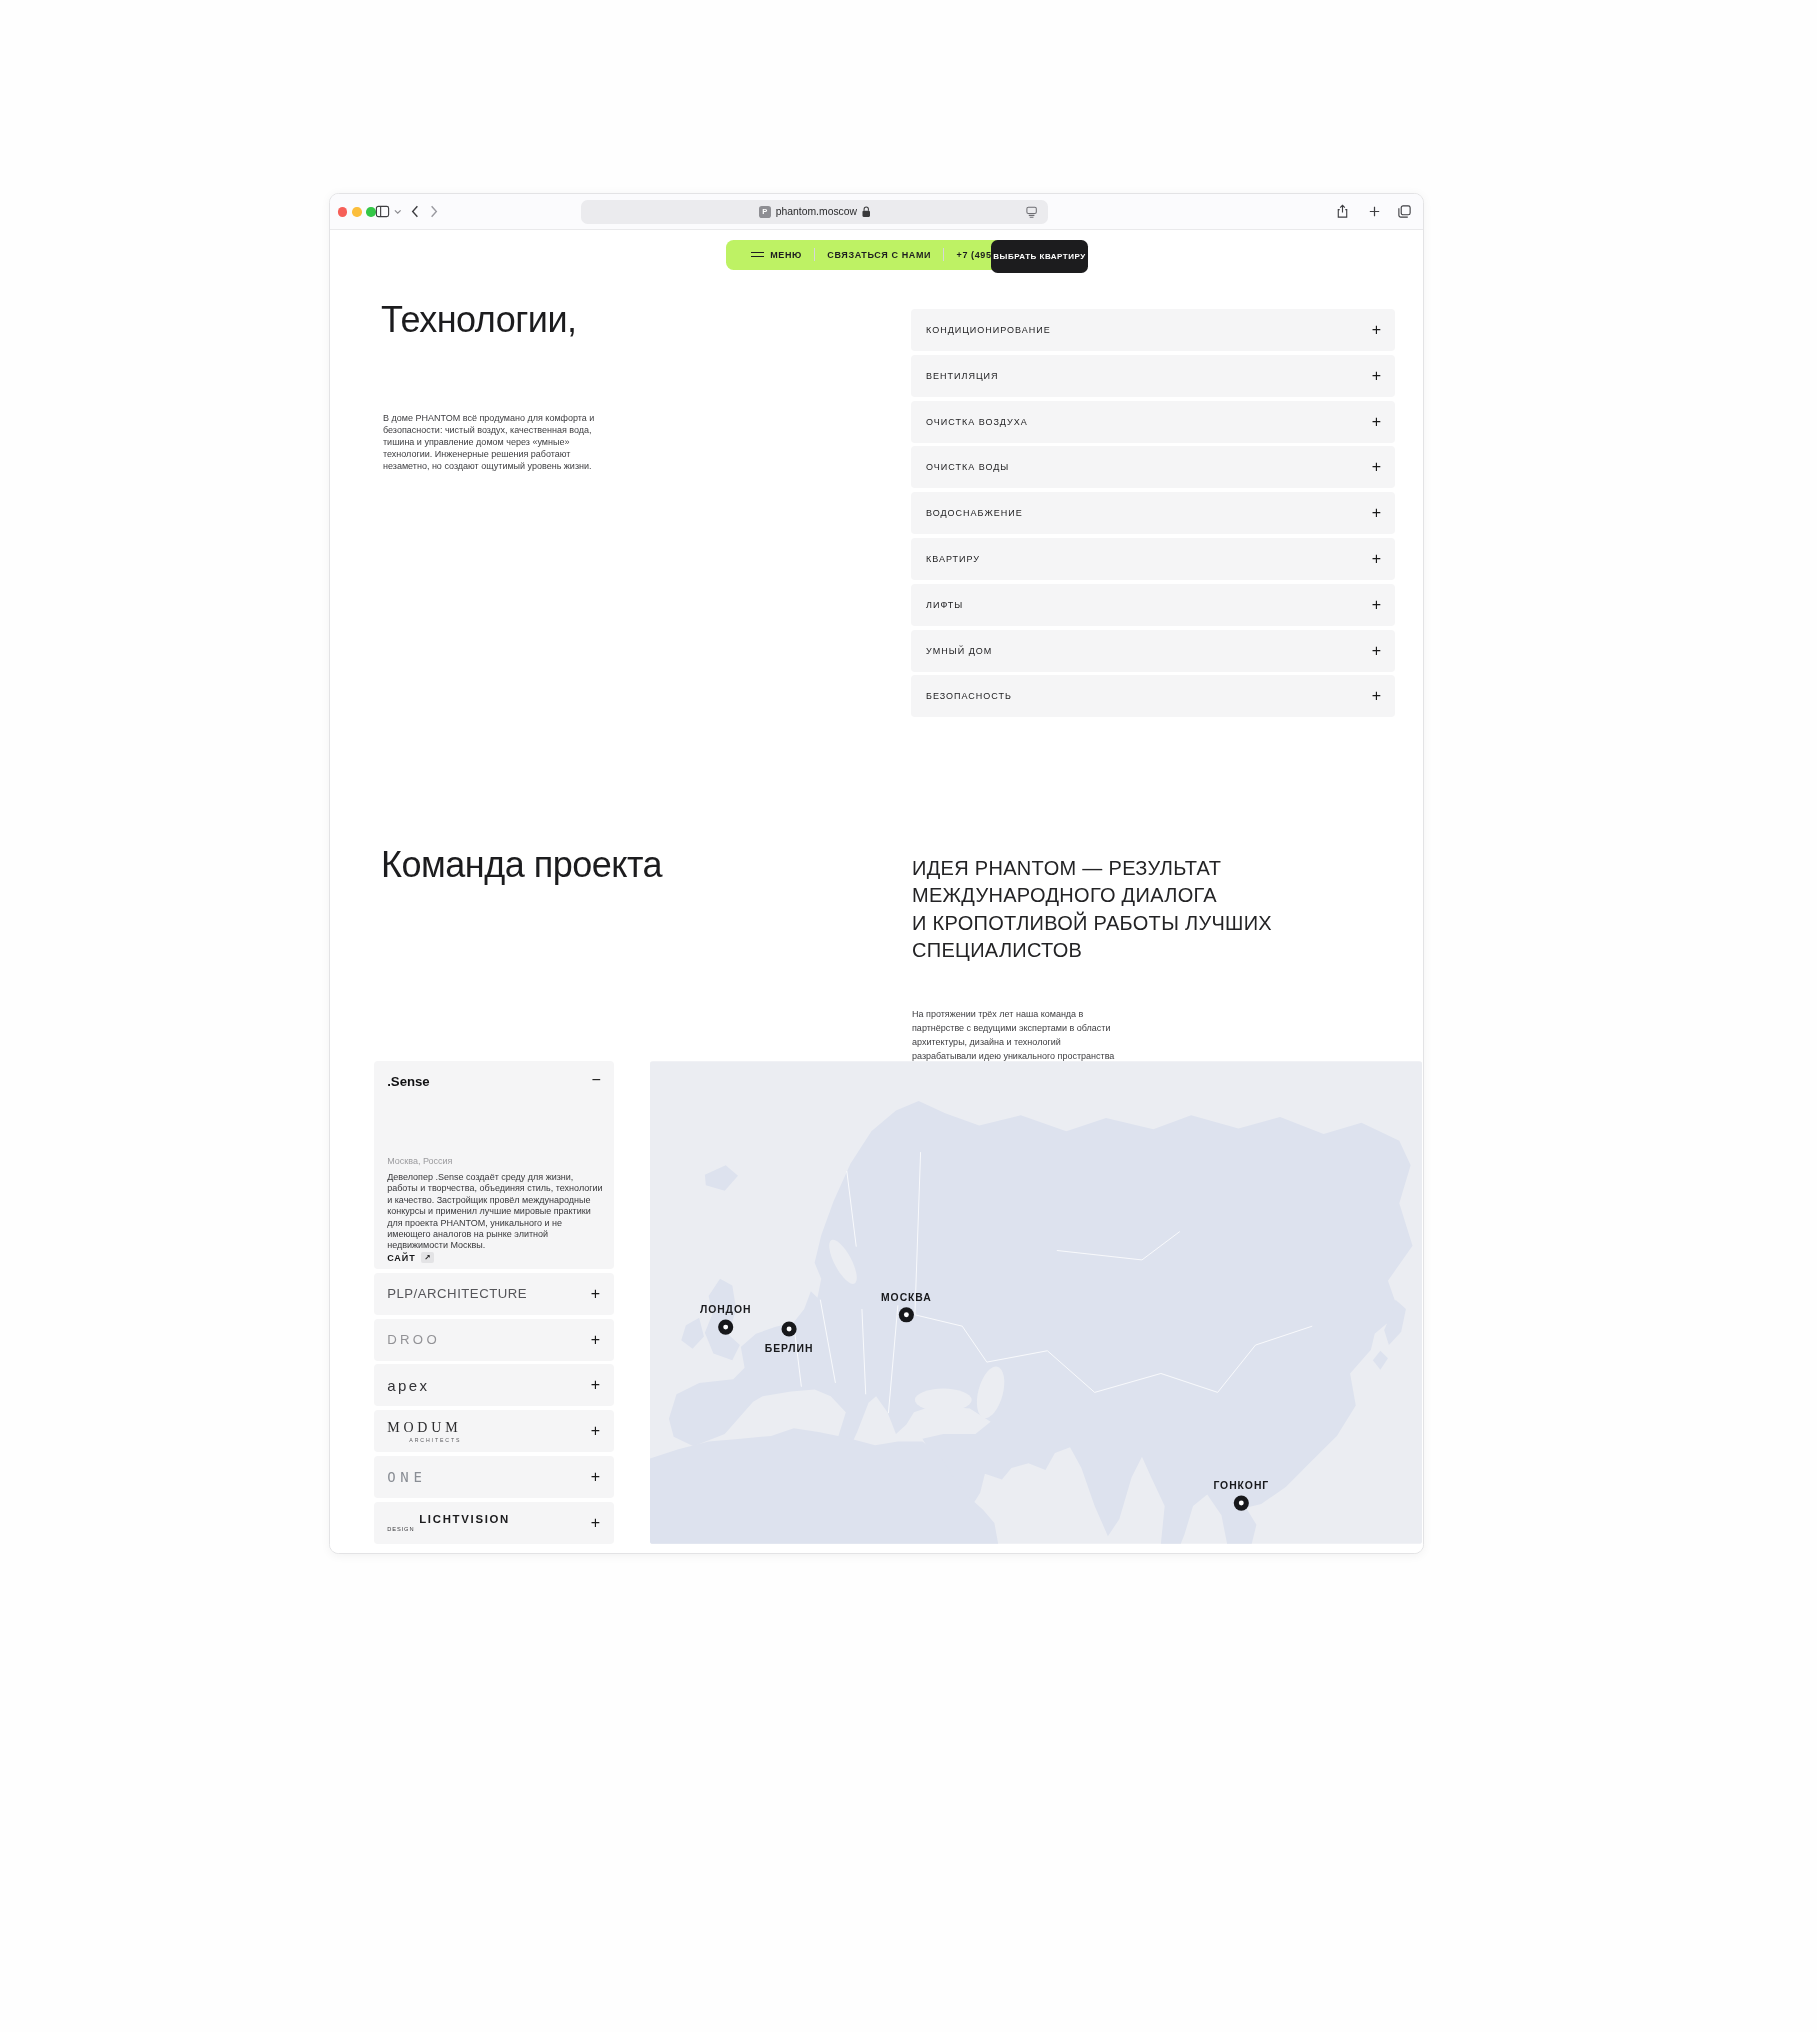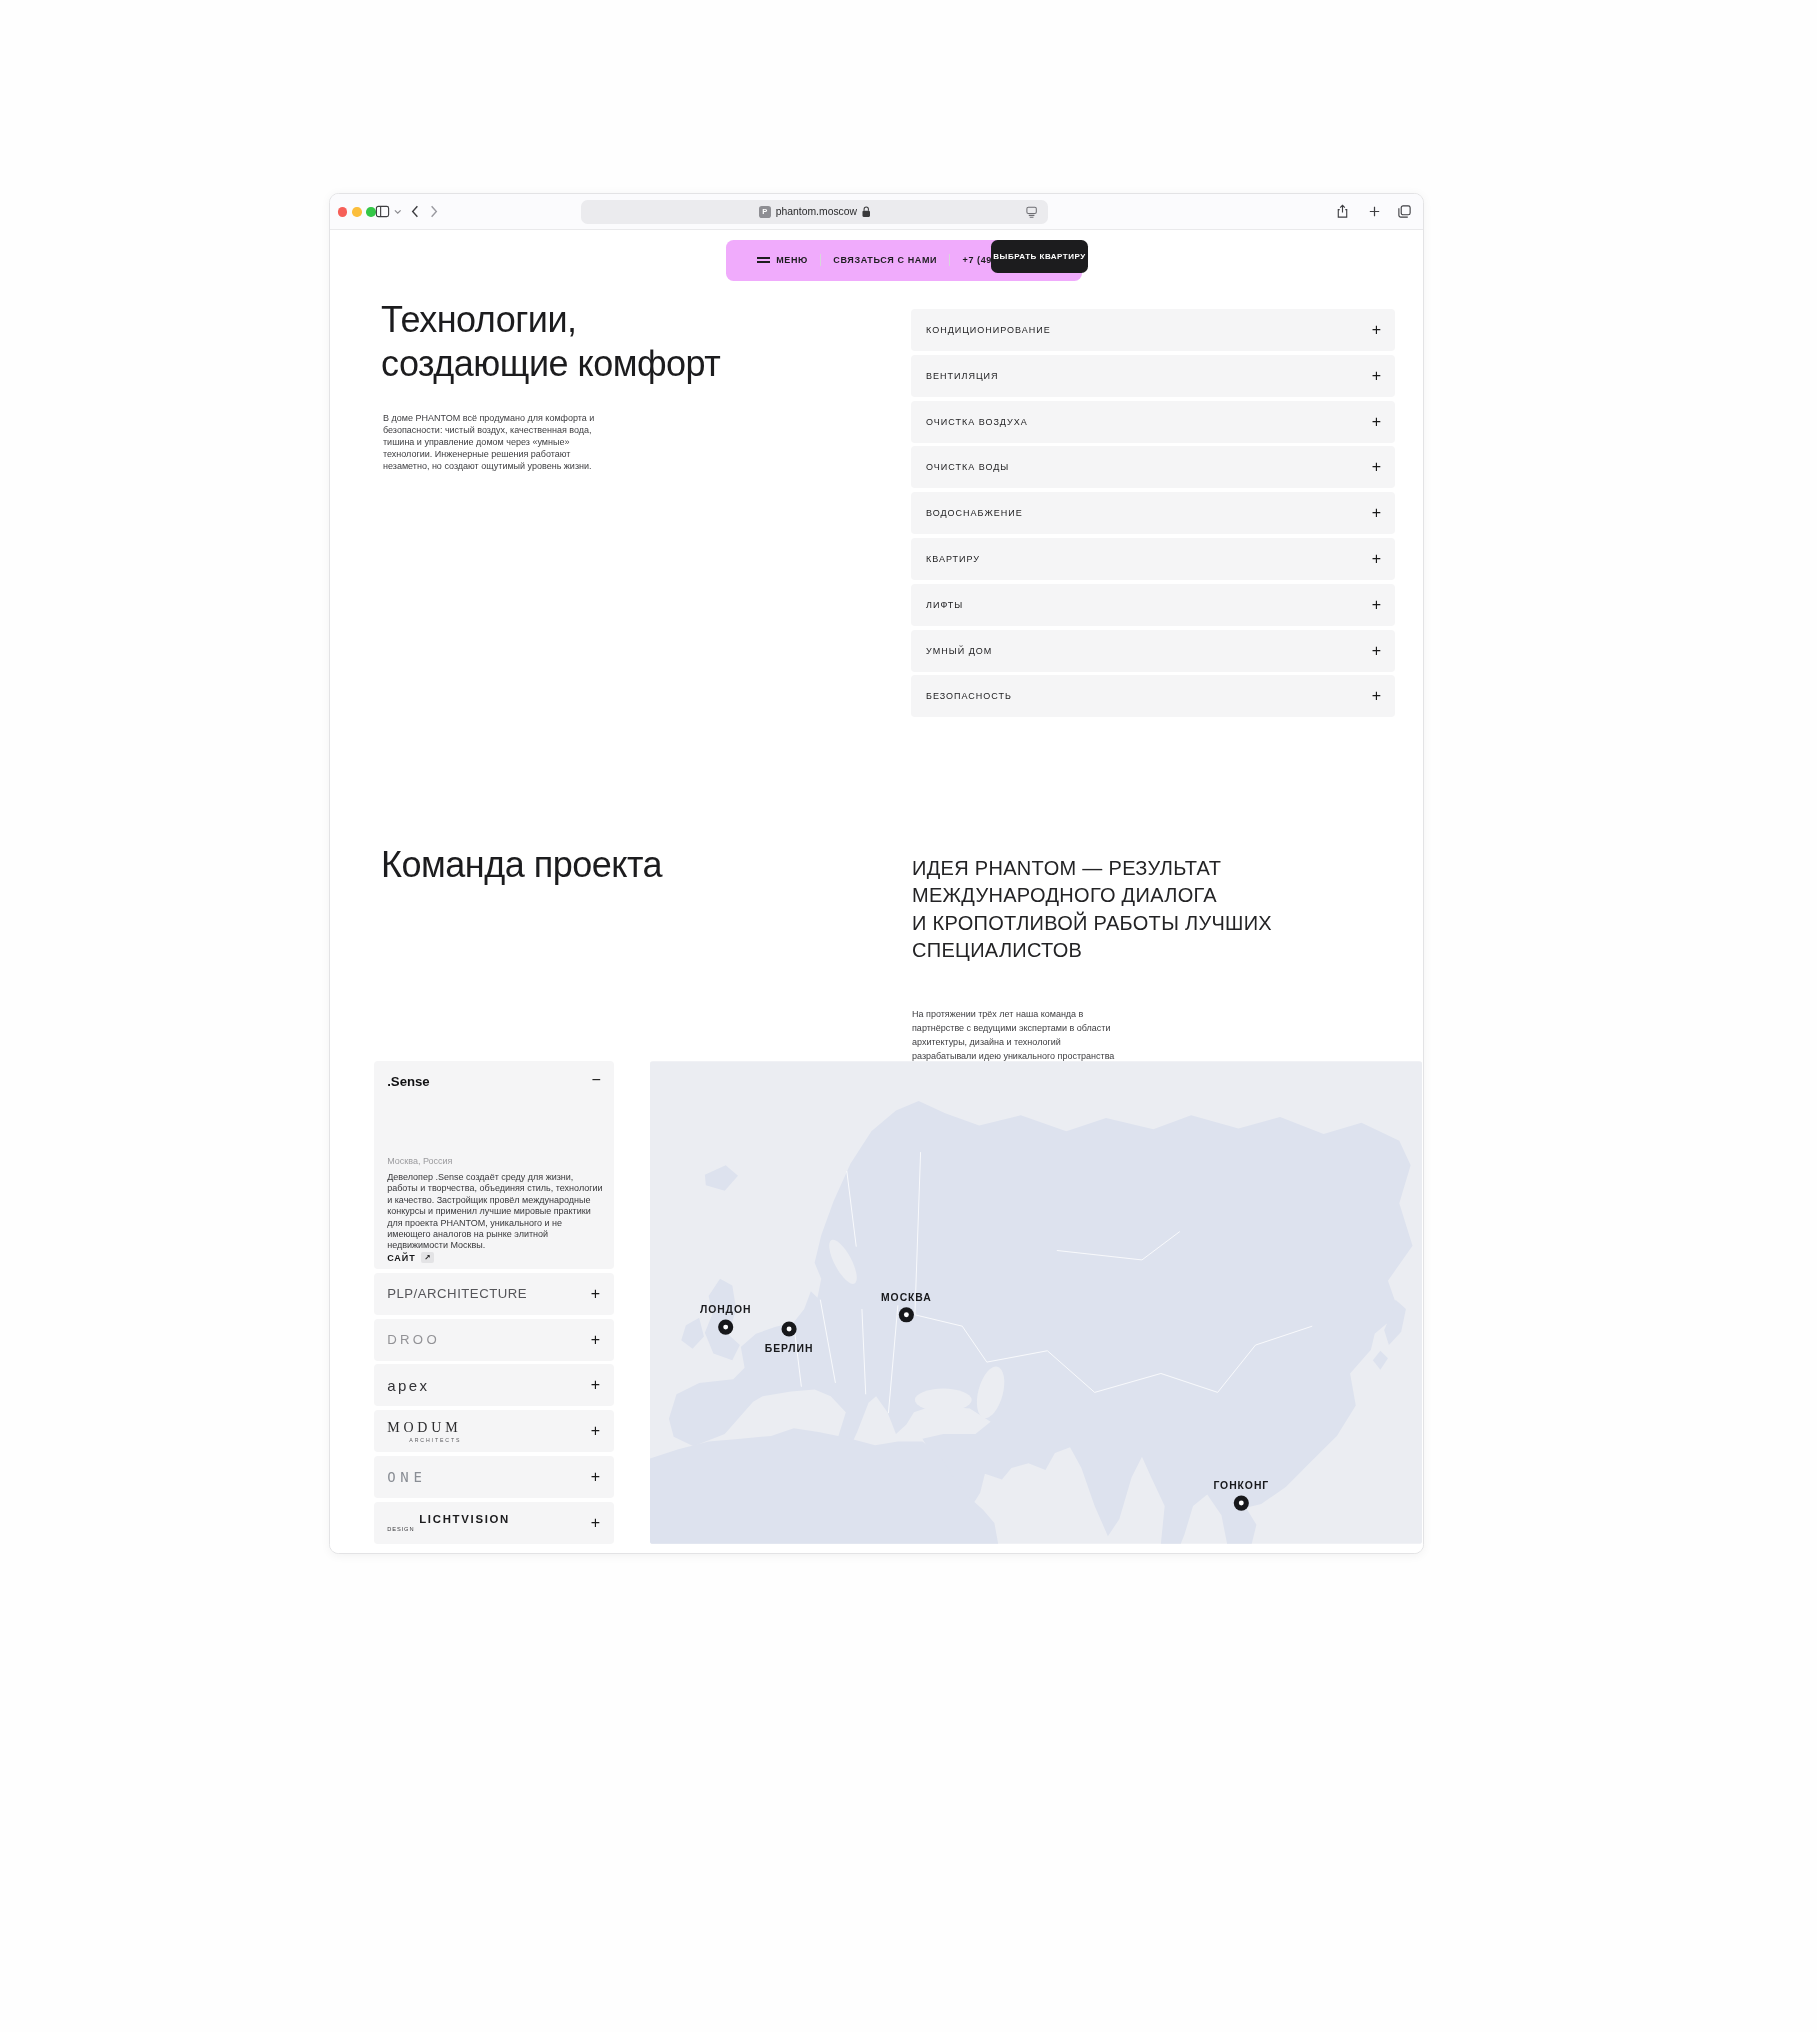--- a/index.html
+++ b/index.html
@@ -34,22 +34,22 @@
   .ic-pagemenu { position:absolute; right:9.5px; top:5.7px; width:13.2px; height:13.2px; color:#6e6e73; }
   .ic-pagemenu svg { display:block; width:100%; height:100%; }
 
   .ic-share { left:1005px; }
   .ic-plus  { left:1037px; }
   .ic-tabs  { left:1067px; }
 
   
   .page { position:relative; width:100%; height:1325px; background:#fff; }
 
-  .main-nav { position:absolute; left:396px; top:9.5px; height:41px; display:flex; align-items:center;
-              background:#f0abfc; border-radius:7.6px; padding:0 19px; }
+  .main-nav { position:absolute; left:396px; top:9.5px; height:30px; display:flex; align-items:center;
+              background:#bef264; border-radius:7.6px; padding:0 13px; }
   .nav-item { display:flex; align-items:center; gap:6.6px; padding:0 12.3px; height:100%;
               font-size:9px; font-weight:600; letter-spacing:0.6px; color:#1d1d1f; cursor:pointer; }
   .nav-div { width:0.9px; height:12.3px; background:#d7d7da; }
   .burger { display:inline-flex; flex-direction:column; gap:2.8px; width:12.3px; }
   .burger i { display:block; height:1.5px; background:#1d1d1f; }
   .cta { position:absolute; left:661px; top:9.5px; width:97px; height:33px; background:#1c1c1e;
          color:#fff; border:none; border-radius:6.6px; font-size:8px; font-weight:600;
          letter-spacing:0.5px; font-family:inherit; }
 
   .h-big { position:absolute; left:51px; color:#1c1c1e; font-size:36px; font-weight:400;
@@ -189,21 +189,20 @@
         </span>
         <span class="nav-div"></span>
         <span class="nav-item">СВЯЗАТЬСЯ С НАМИ</span>
         <span class="nav-div"></span>
         <span class="nav-item">+7 (495) 109-99-99</span>
       </nav>
       <button class="cta">ВЫБРАТЬ КВАРТИРУ</button>
 
       <h1 class="h-big h1">
         <div>Технологии,</div>
-        <div>создающие комфорт</div>
       </h1>
       <p class="tech-desc">В доме PHANTOM всё продумано для комфорта и безопасности: чистый воздух, качественная вода, тишина и управление домом через «умные» технологии. Инженерные решения работают незаметно, но создают ощутимый уровень жизни.</p>
 
       <div class="accordion">
         <div class="acc-row">
           <span class="acc-label">КОНДИЦИОНИРОВАНИЕ</span>
           <span class="row-plus">+</span>
         </div>
         <div class="acc-row">
           <span class="acc-label">ВЕНТИЛЯЦИЯ</span>

